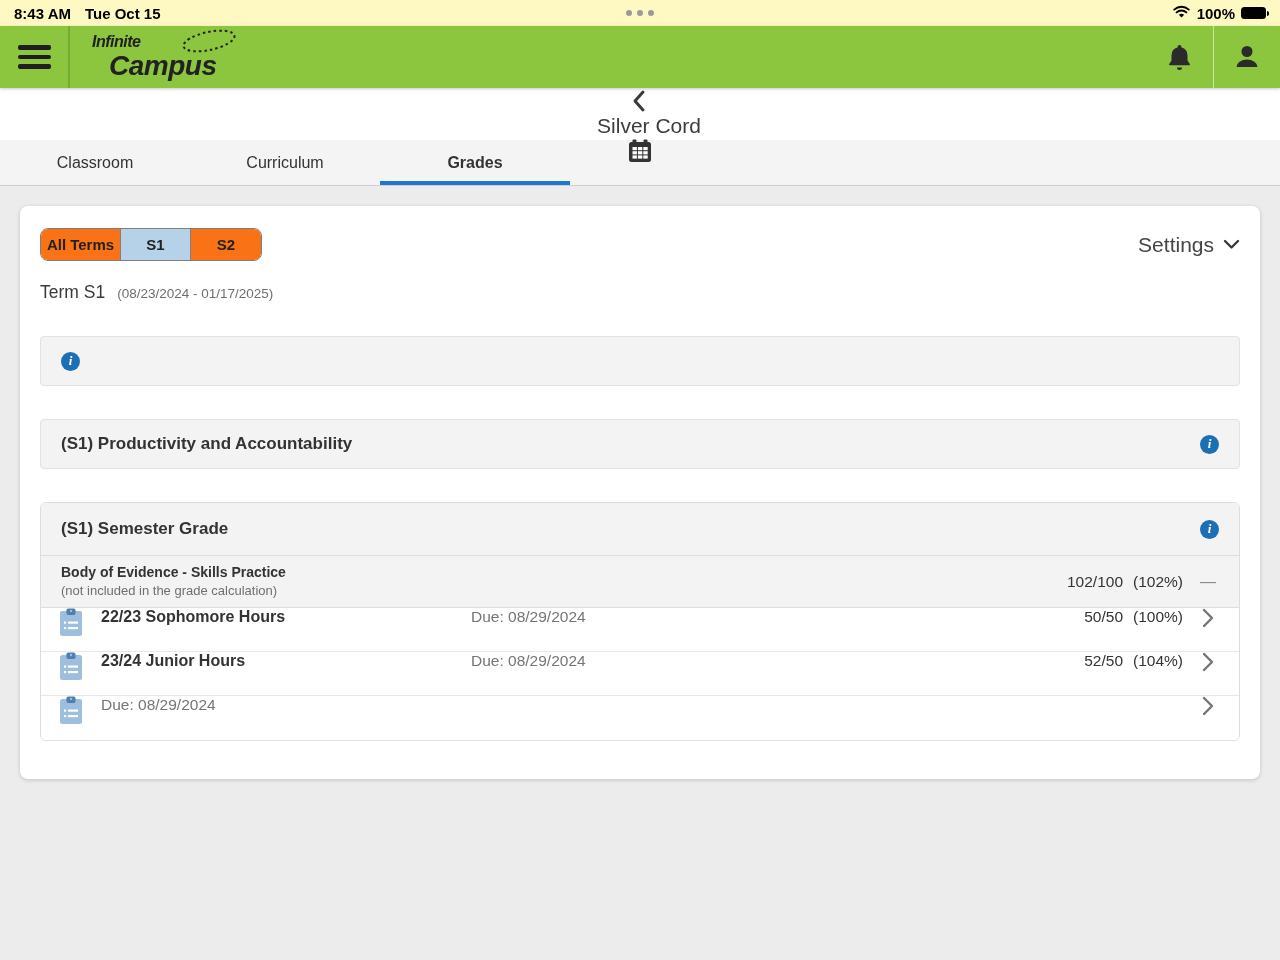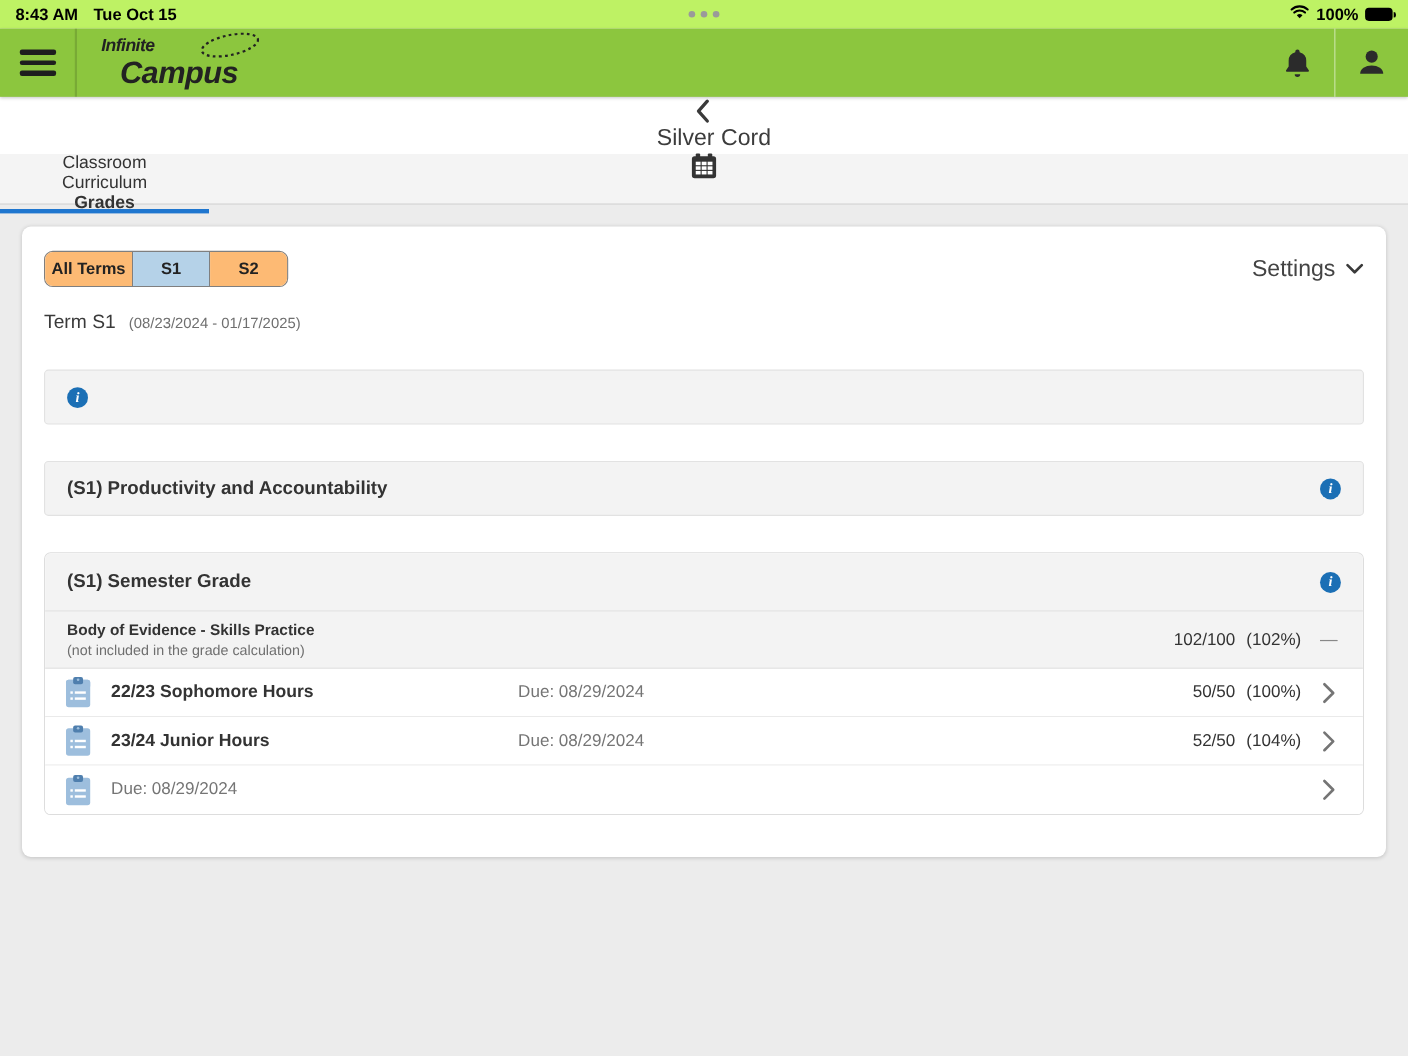--- a/index.html
+++ b/index.html
@@ -7,21 +7,21 @@
   body {
     font-family:"Liberation Sans", sans-serif;
     background:#ececec;
     color:#333;
     overflow:hidden;
     -webkit-font-smoothing:antialiased;
   }
 
   
   .status-bar {
-    height:26px; background:#bef264;
+    height:26px; background:#fef9c3;
     display:flex; align-items:center; justify-content:space-between;
     padding:0 14px; font-size:15px; font-weight:600; color:#000;
     position:relative;
   }
   .status-left { display:flex; gap:14px; }
   .status-dots { position:absolute; left:50%; top:50%; transform:translate(-50%,-50%); display:flex; gap:5px; }
   .status-dots i { width:6px; height:6px; border-radius:50%; background:#9a9a9a; display:block; }
   .status-right { display:flex; align-items:center; gap:6px; }
   .battery-shell { width:25px; height:12px; background:#000; border-radius:3.5px; position:relative; }
   .battery-shell:after { content:""; position:absolute; right:-3px; top:3.5px; width:2px; height:5px; background:#000; border-radius:0 2px 2px 0; }
@@ -51,40 +51,40 @@
     position:relative; z-index:2;flex-direction:column;
   }
   .back-btn { width:34px; height:34px; display:flex; align-items:center; justify-content:center; cursor:pointer; }
   .page-title { font-size:21px; font-weight:500; color:#3c3c3c; margin-left:18px; }
   .title-spacer { flex:1; }
   .calendar-btn { width:34px; height:34px; display:flex; align-items:center; justify-content:center; cursor:pointer; }
 
   
   .tab-bar {
     height:46px; background:#f4f4f4;
-    display:flex; border-bottom:1px solid #cfcfcf;flex-direction:column;
+    display:flex; border-bottom:1px solid #cfcfcf;
   }
   .tab {
     width:190px; display:flex; align-items:center; justify-content:center;
     font-size:16px; color:#333; position:relative; cursor:pointer;
   }
   .tab.active { font-weight:700; }
   .tab.active:after { content:""; position:absolute; left:0; right:0; bottom:0; height:4px; background:#1f76cf; }
 
   
   .card {
     width:1240px; margin:20px; background:#fff;
     border-radius:8px; box-shadow:0 1px 4px rgba(0,0,0,0.18);
     padding:22px 20px 38px 20px;
   }
   .card-toolbar { display:flex; align-items:center; justify-content:space-between; }
   .segmented { display:flex; border:1px solid #7f7f7f; border-radius:8px; overflow:hidden; height:33px; }
   .seg-btn {
     display:flex; align-items:center; justify-content:center;
-    font-size:15px; font-weight:700; color:#222; background:#fdba74; cursor:pointer;
+    font-size:15px; font-weight:700; color:#222; background:#f97316; cursor:pointer;
     border-right:1px solid #7f7f7f;
   }
   .seg-btn:last-child { border-right:none; }
   .seg-all { width:80px; }
   .seg-s1 { width:70px; }
   .seg-s2 { width:70px; }
   .seg-btn.selected { background:#b5d2e8; }
   .settings { display:flex; align-items:center; gap:9px; color:#444; font-size:21px; cursor:pointer; }
 
   .term-line { margin-top:21px; display:flex; align-items:baseline; gap:12px; }
@@ -116,21 +116,21 @@
   }
   .category-text { line-height:1.35; }
   .category-name { font-size:14px; font-weight:700; color:#333; }
   .category-note { font-size:13px; color:#6f6f6f; }
   .row-spacer { flex:1; }
   .score { font-size:15.5px; color:#333; display:flex; gap:10px; align-items:baseline;margin-left:47px; }
   .dash-col { width:22px; display:flex; justify-content:center; margin-left:14px; color:#888; font-size:16px; }
   .chev-col { width:22px; display:flex; justify-content:center; margin-left:14px; }
 
   .assign-row {
-    height:44px; background:#fff; display:flex; align-items:center;
+    height:44px; background:#fff; display:flex; align-items:flex-start;
     padding:0 20px 0 18px; border-bottom:1px solid #e8e8e8; cursor:pointer;
   }
   .assign-row:last-child { border-bottom:none; }
   .assign-icon { width:24px; margin-right:18px; display:flex; align-items:center; }
   .assign-title { font-size:16px; font-weight:700; color:#333; width:370px; }
   .assign-due { font-size:15.5px; color:#757575; }
 </style>
 </head>
 <body>
 

